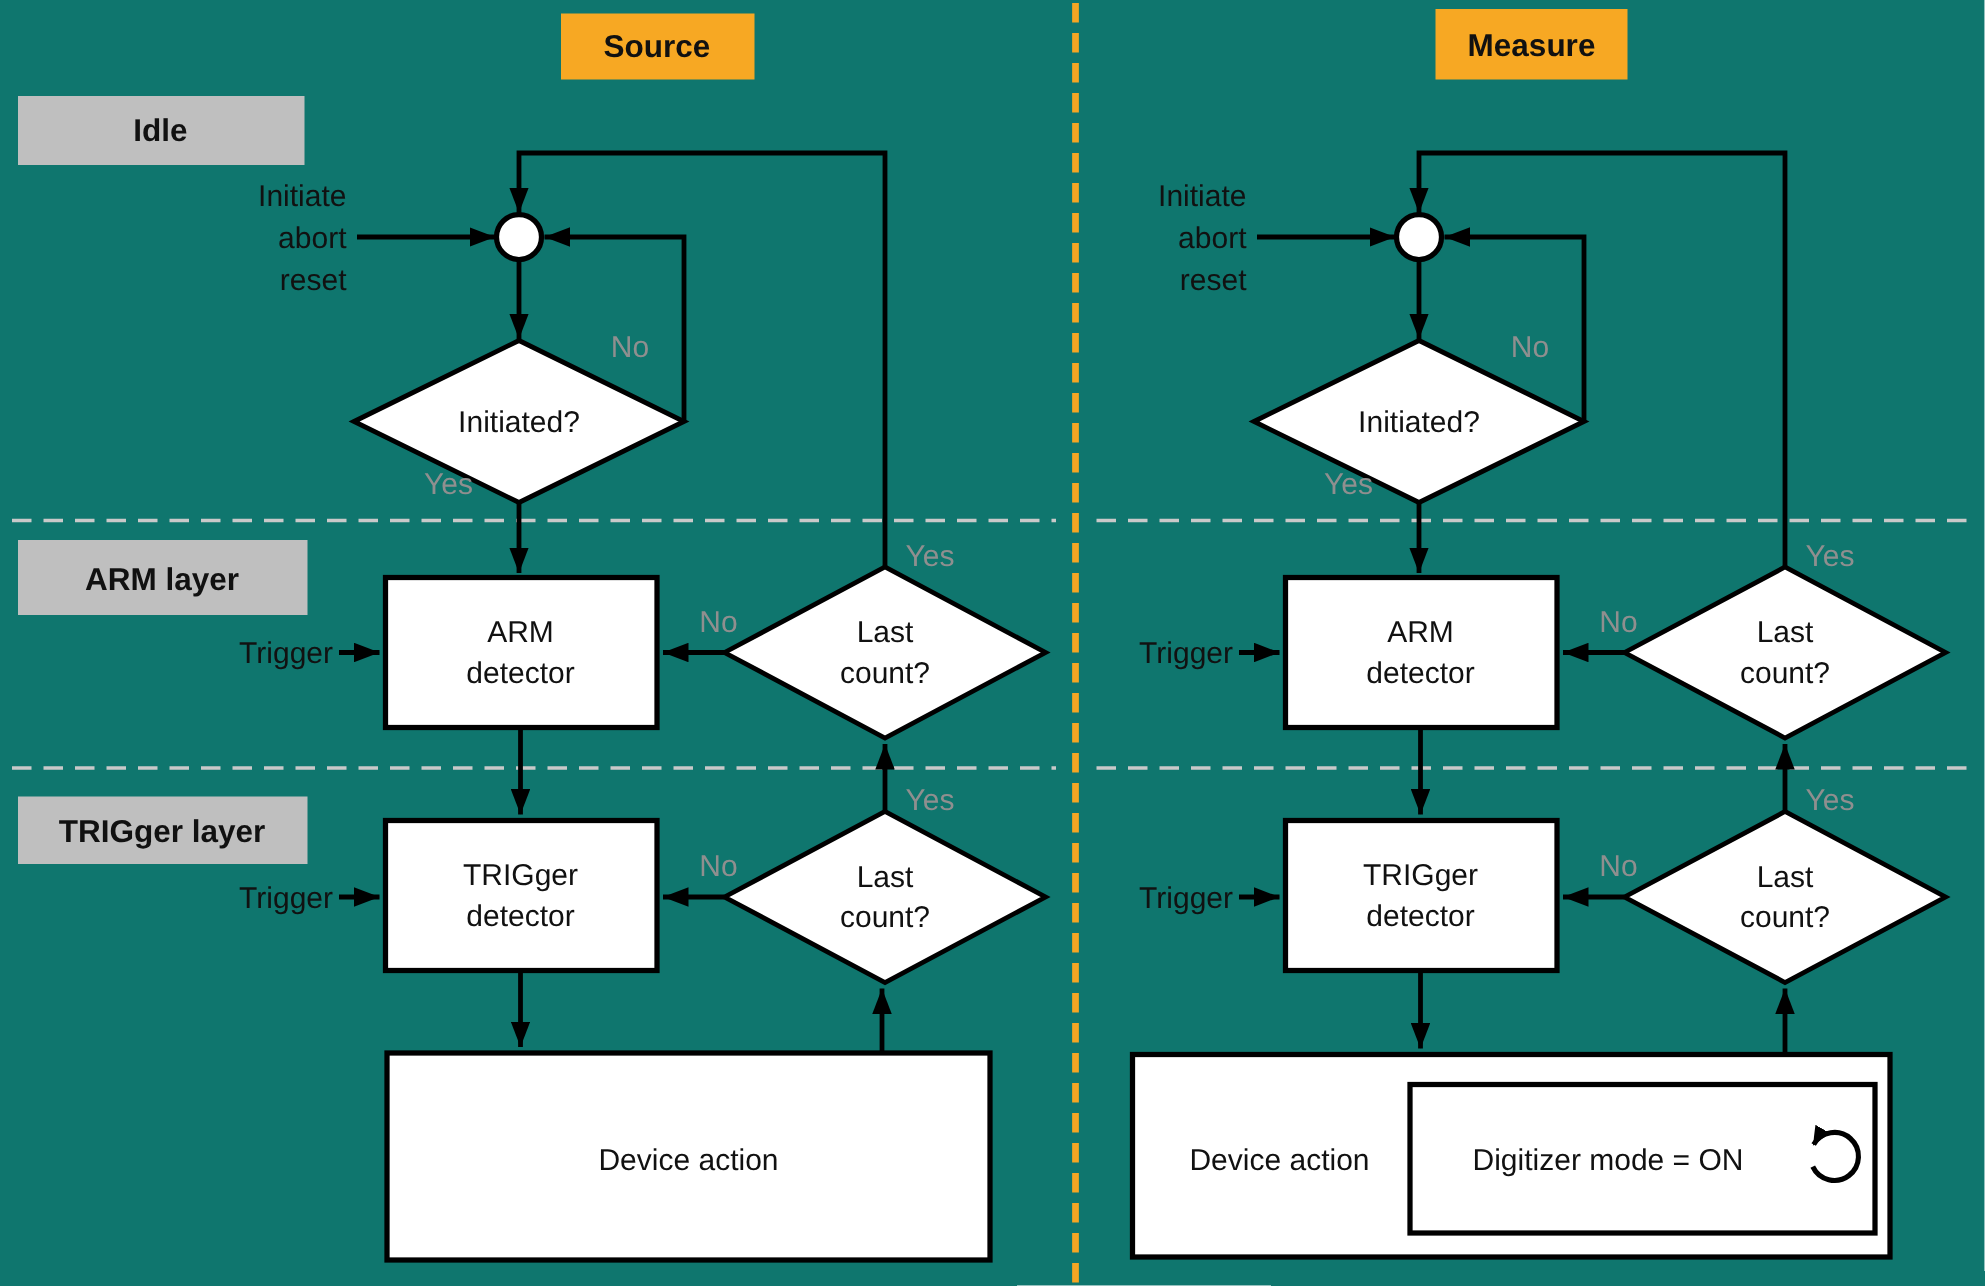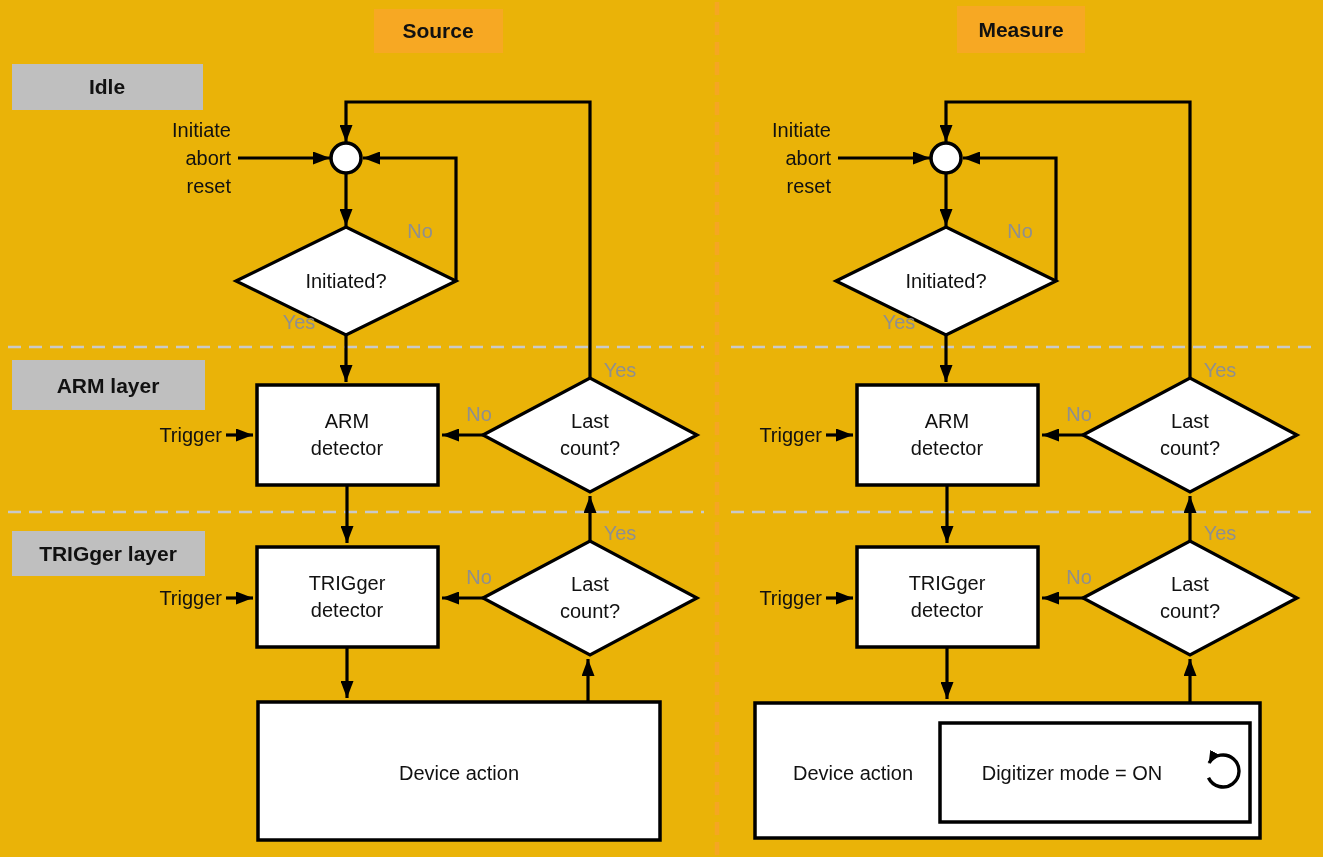--- a/index.html
+++ b/index.html
@@ -1,16 +1,16 @@
 <!DOCTYPE html>
 <html><head>
 <meta charset="utf-8">
 <style>
   html,body{margin:0;padding:0;background:#fff;}
-  .stage{position:relative;width:1323px;height:857px;background:#eab308;overflow:hidden;}
+  .stage{position:relative;width:1323px;height:857px;background:#0f766e;overflow:hidden;}
   svg{display:block;}
   text{font-family:"Liberation Sans","DejaVu Sans",sans-serif;fill:#111;}
   .t20{font-size:20px;}
   .hdr{font-size:21px;font-weight:bold;}
   .lyr{font-size:21px;font-weight:bold;}
   .muted{fill:#8F8F8F;}
   .mid{text-anchor:middle;}
   .end{text-anchor:end;}
   .fl{stroke:#000;stroke-width:3.2;fill:none;}
   .box{fill:#fff;stroke:#000;stroke-width:3.5;}

